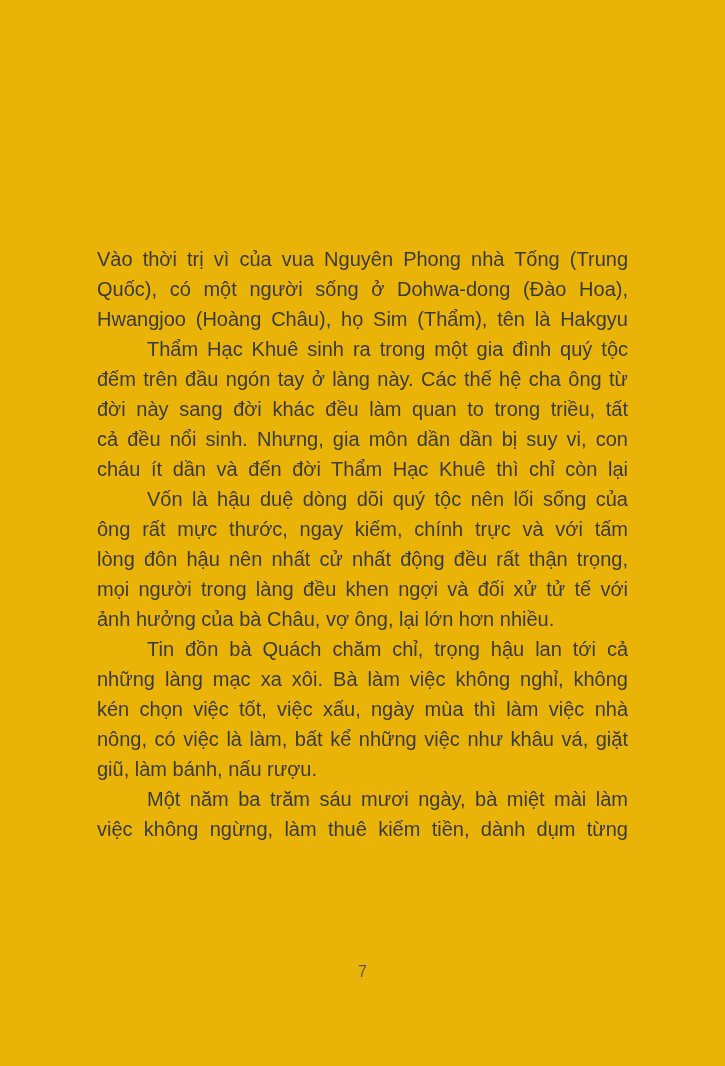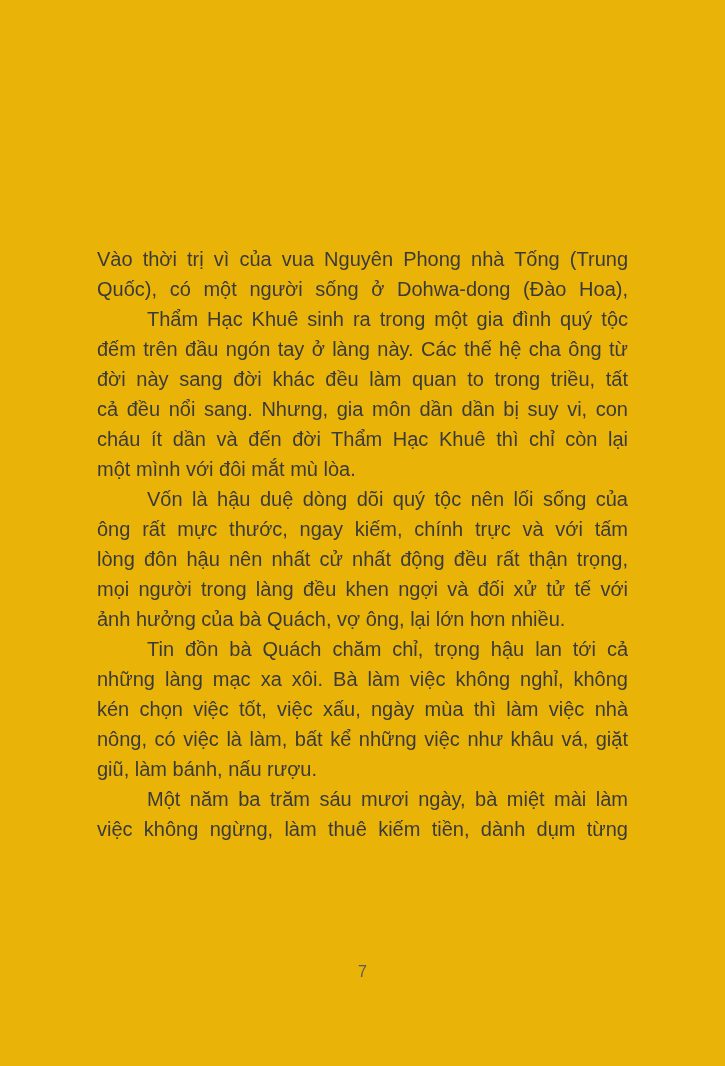--- a/index.html
+++ b/index.html
@@ -52,35 +52,35 @@
   }
 </style>
 </head>
 <body>
 
 <div class="page">
   <div class="text-block">
       <div class="paragraph">
         <div class="line">Vào thời trị vì của vua Nguyên Phong nhà Tống (Trung</div>
         <div class="line">Quốc), có một người sống ở Dohwa-dong (Đào Hoa),</div>
+        <div class="line">Hwangjoo (Hoàng Châu), họ Sim (Thẩm), tên là Hakgyu</div>
       </div>
       <div class="paragraph">
         <div class="line indent">Thẩm Hạc Khuê sinh ra trong một gia đình quý tộc</div>
         <div class="line">đếm trên đầu ngón tay ở làng này. Các thế hệ cha ông từ</div>
         <div class="line">đời này sang đời khác đều làm quan to trong triều, tất</div>
-        <div class="line">cả đều nổi sang. Nhưng, gia môn dần dần bị suy vi, con</div>
+        <div class="line">cả đều nổi sinh. Nhưng, gia môn dần dần bị suy vi, con</div>
         <div class="line">cháu ít dần và đến đời Thẩm Hạc Khuê thì chỉ còn lại</div>
-        <div class="line para-end">một mình với đôi mắt mù lòa.</div>
       </div>
       <div class="paragraph">
         <div class="line indent">Vốn là hậu duệ dòng dõi quý tộc nên lối sống của</div>
         <div class="line">ông rất mực thước, ngay kiếm, chính trực và với tấm</div>
         <div class="line">lòng đôn hậu nên nhất cử nhất động đều rất thận trọng,</div>
         <div class="line">mọi người trong làng đều khen ngợi và đối xử tử tế với</div>
-        <div class="line para-end">ảnh hưởng của bà Quách, vợ ông, lại lớn hơn nhiều.</div>
+        <div class="line para-end">ảnh hưởng của bà Châu, vợ ông, lại lớn hơn nhiều.</div>
       </div>
       <div class="paragraph">
         <div class="line indent">Tin đồn bà Quách chăm chỉ, trọng hậu lan tới cả</div>
         <div class="line">những làng mạc xa xôi. Bà làm việc không nghỉ, không</div>
         <div class="line">kén chọn việc tốt, việc xấu, ngày mùa thì làm việc nhà</div>
         <div class="line">nông, có việc là làm, bất kể những việc như khâu vá, giặt</div>
         <div class="line para-end">giũ, làm bánh, nấu rượu.</div>
       </div>
       <div class="paragraph">
         <div class="line indent">Một năm ba trăm sáu mươi ngày, bà miệt mài làm</div>

